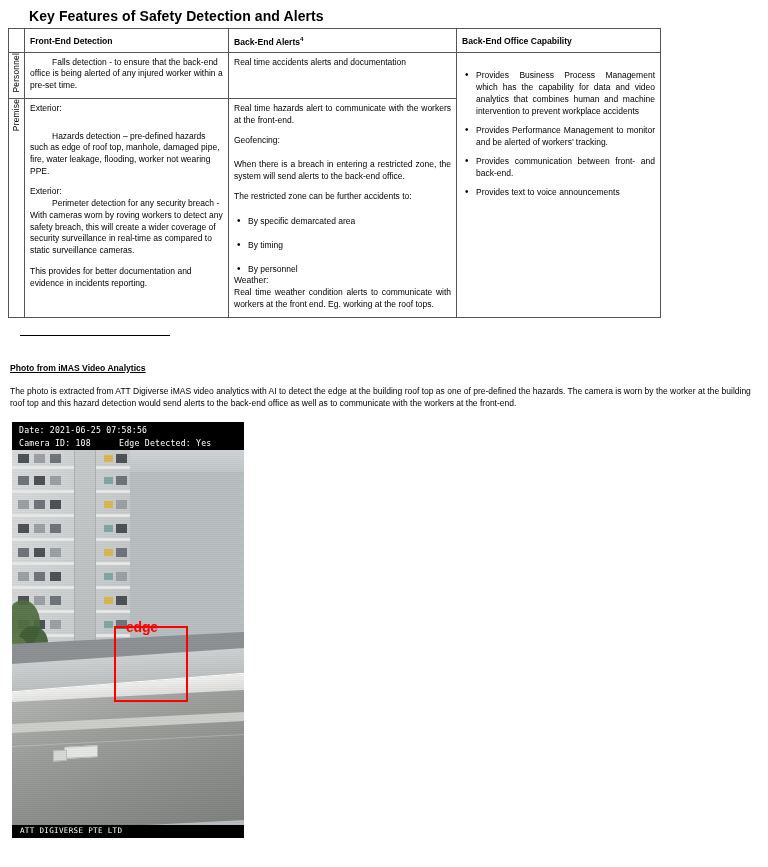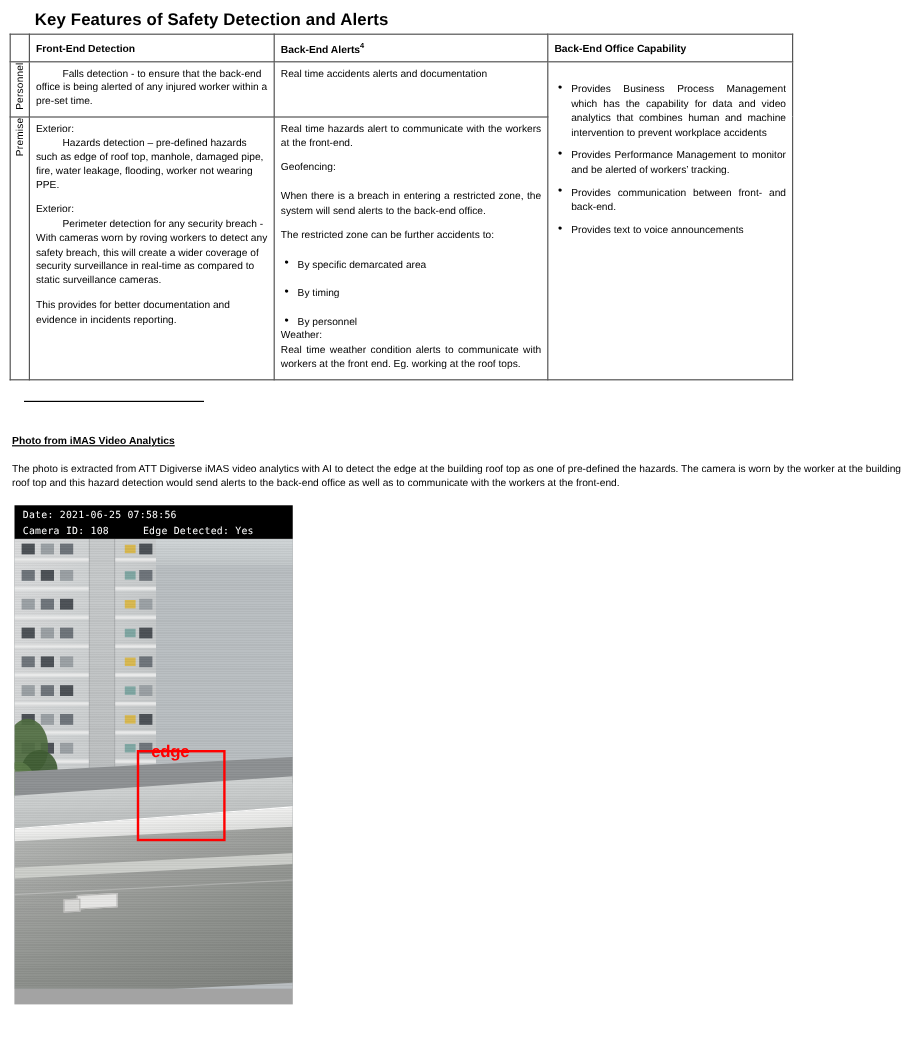--- a/index.html
+++ b/index.html
@@ -120,21 +120,21 @@
     font-size: 8.5px;
     line-height: 1.5;
     text-align: left;
   }
   
   .photo-wrap {
     position: relative;
     width: 232px;
     height: 416px;
     margin: 12px 0 0 6px;
-    background: #a3a3a3;
+    background: #fdba74;
     overflow: hidden;
     font-family: "DejaVu Sans Mono", monospace;
   }
   .photo-osd {
     position: absolute;
     left: 0; top: 0; right: 0;
     height: 28px;
     background: #000;
     color: #fff;
     font-size: 8.2px;
@@ -336,21 +336,21 @@
       </tr>
 
       <tr>
         <td class="col-rot">
           <div class="rot-wrap">
             <span class="rot-text">Premise</span>
           </div>
         </td>
         <td class="col-a just">
           <p class="cell-p">Exterior:</p>
-          <p class="cell-p" style="margin-top:0;"><span class="b">Hazards detection</span><span> – pre-defined hazards such as edge of roof top, manhole, damaged pipe, fire, water leakage, flooding, worker not wearing PPE.</span></p>
+          <p class="cell-p" style="margin-top:16px;"><span class="b">Hazards detection</span><span> – pre-defined hazards such as edge of roof top, manhole, damaged pipe, fire, water leakage, flooding, worker not wearing PPE.</span></p>
           <p class="cell-p">Exterior:</p>
           <p class="cell-p" style="margin-top:0;"><span class="b">Perimeter detection for any security breach</span><span> - With cameras worn by roving workers to detect any safety breach, this will create a wider coverage of security surveillance in real-time as compared to static surveillance cameras.</span></p>
           <p class="cell-p">This provides for better documentation and evidence in incidents reporting.</p>
         </td>
         <td class="col-b">
           <p class="cell-p just">Real time hazards alert to communicate with the workers at the front-end.</p>
           <p class="cell-p">Geofencing:</p>
           <p class="cell-p just" style="margin-top:12px;">When there is a breach in entering a restricted zone, the system will send alerts to the back-end office.</p>
           <p class="cell-p just">The restricted zone can be further accidents to:</p>
           <ul class="bullets tight" style="margin-top:3px;">
@@ -476,15 +476,16 @@
       <div class="parapet"></div>
       <div class="roof-main"></div>
       <div class="kerb"></div>
       <div class="truck"></div>
       <div class="grain"></div>
 
       <div class="edge-box"></div>
       <div class="edge-label">edge</div>
     </div>
 
+    <div class="photo-footer">ATT DIGIVERSE PTE LTD</div>
   </div>
 
 </div>
 
 </body></html>

